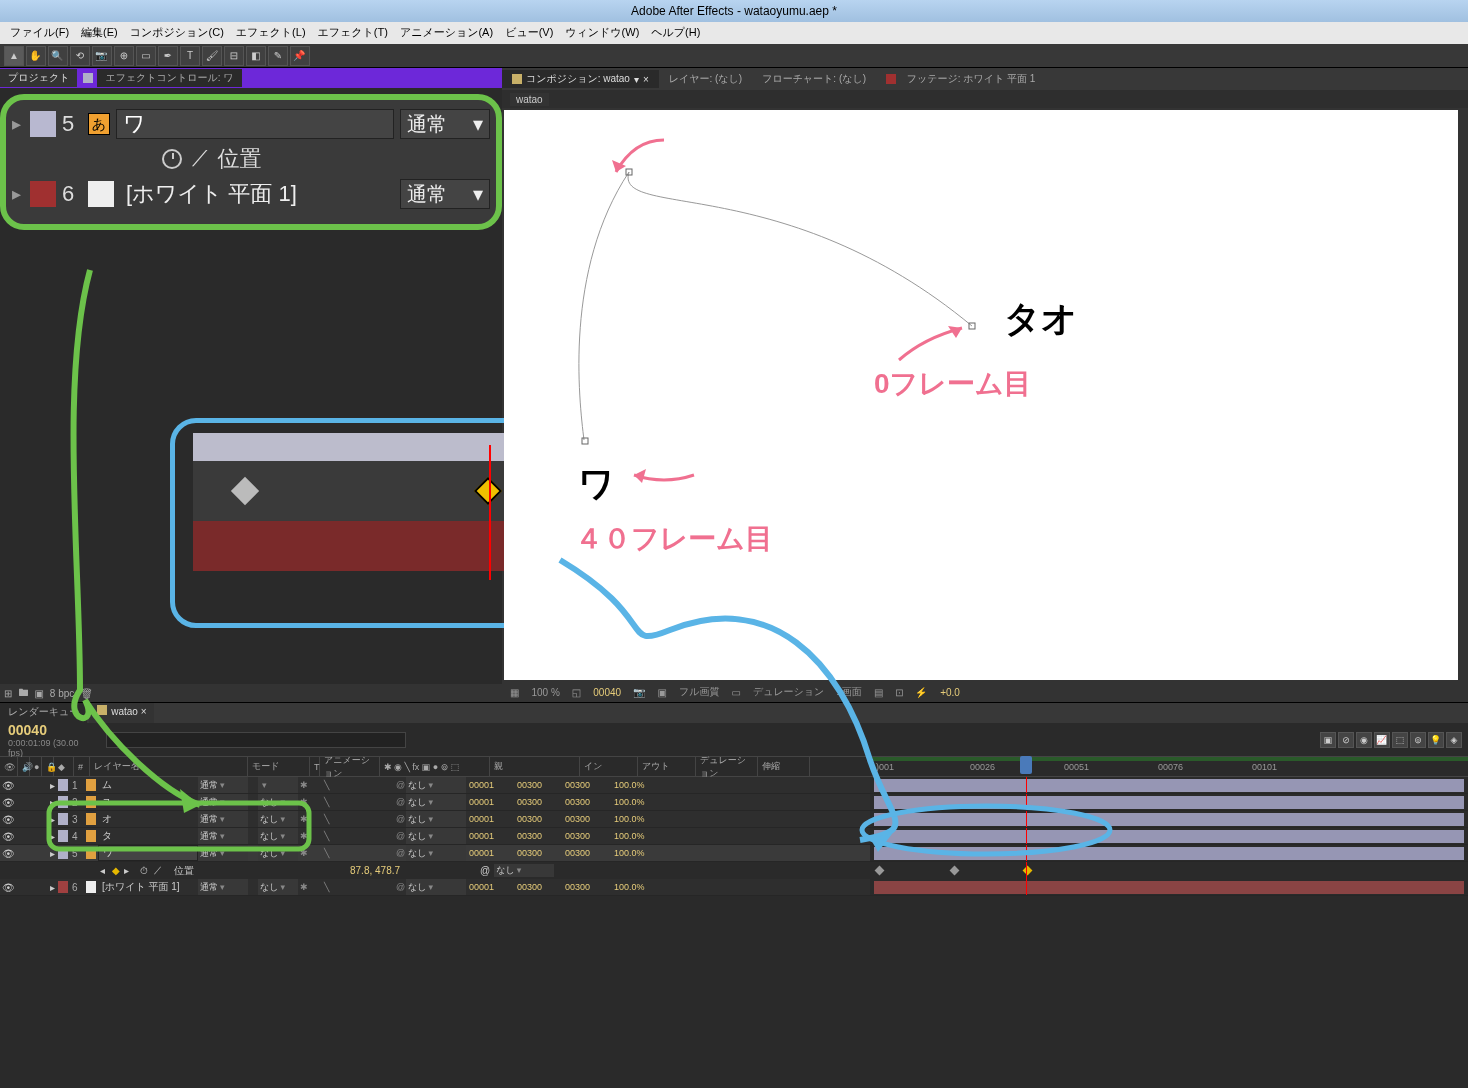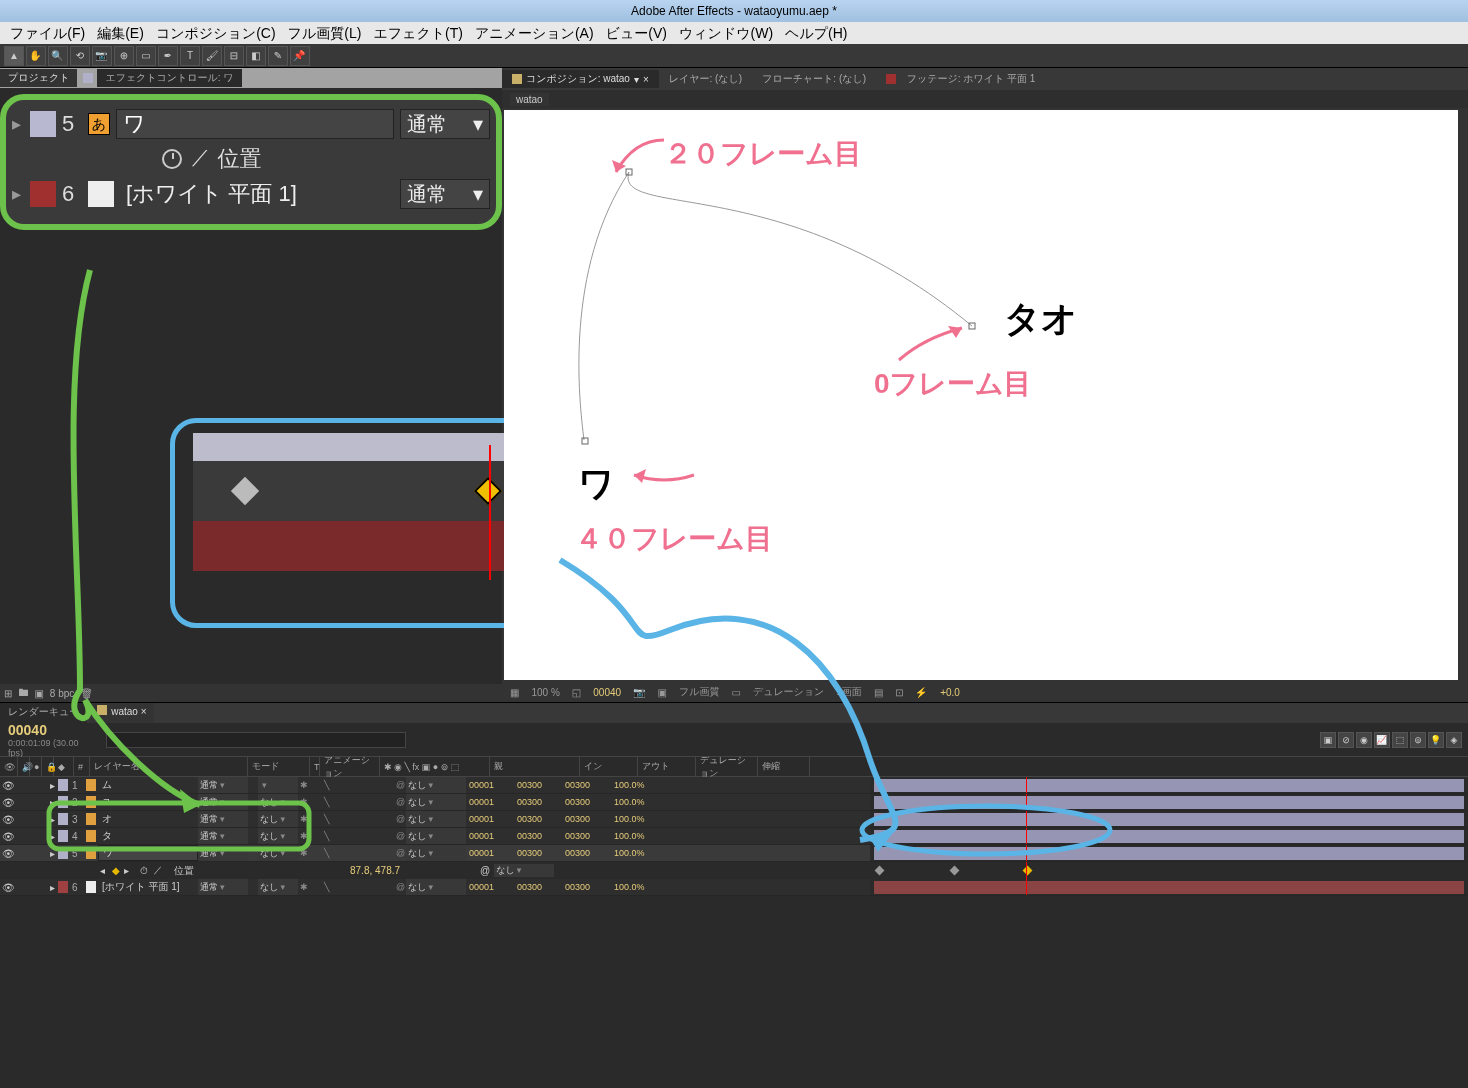--- a/index.html
+++ b/index.html
@@ -1,28 +1,28 @@
 <!DOCTYPE html>
 <html><head>
 <meta charset="utf-8">
 <style>
 * { margin: 0; padding: 0; box-sizing: border-box; font-family: 'Meiryo', 'MS Gothic', sans-serif; }
 body { background: #2a2a2a; color: #ccc; font-size: 11px; overflow: hidden; width: 1468px; height: 1088px; position: relative; }
 
 .titlebar { background: linear-gradient(#b8d4f0, #a0c0e0); height: 22px; text-align: center; line-height: 22px; color: #000; font-size: 12px; }
 .menubar { background: #e8e8e8; height: 22px; display: flex; padding: 0 4px; }
-.menubar span { padding: 3px 6px; color: #000; font-size: 14px; cursor: pointer; }
+.menubar span { padding: 3px 6px; color: #000; font-size: 11px; cursor: pointer; }
 
 .toolbar { background: #383838; height: 24px; display: flex; align-items: center; padding: 0 4px; gap: 2px; border-bottom: 1px solid #000; }
 .tool-btn { width: 20px; height: 20px; background: #404040; border: 1px solid #555; display: inline-flex; align-items: center; justify-content: center; color: #ccc; font-size: 10px; }
 .tool-btn.sel { background: #5a5a5a; }
 
 .main-area { display: flex; height: 634px; }
 .left-panel { width: 502px; background: #2a2a2a; display: flex; flex-direction: column; position: relative; }
-.panel-tabs { background: #a3a3a3; height: 20px; display: flex; align-items: center; font-size: 10px; }
+.panel-tabs { background: #6d28d9; height: 20px; display: flex; align-items: center; font-size: 10px; }
 .panel-tab { padding: 2px 8px; background: #2a2a2a; color: #aaa; margin-right: 2px; }
 .panel-tab.active { background: #333; color: #ddd; }
 
 .comp-info { display: flex; padding: 4px; gap: 6px; background: #2a2a2a; }
 .comp-thumb { width: 76px; height: 44px; background: #fff; border: 1px solid #000; }
 .comp-meta { font-size: 10px; color: #aaa; line-height: 14px; }
 .comp-name { color: #e6cc7a; }
 
 .layer-panel-top { background: #3a3a3a; margin-top: 6px; position: relative; border: 6px solid #6cc24a; border-radius: 24px; padding: 4px 6px 10px; }
 .lp-row { display: flex; align-items: center; height: 40px; gap: 6px; }
@@ -114,21 +114,21 @@
 <body>
 
 <div class="titlebar">
   <span>Adobe After Effects - wataoyumu.aep *</span>
 </div>
 
 <div class="menubar">
   <span>ファイル(F)</span>
   <span>編集(E)</span>
   <span>コンポジション(C)</span>
-  <span>フル画質(L)</span>
+  <span>エフェクト(L)</span>
   <span>エフェクト(T)</span>
   <span>アニメーション(A)</span>
   <span>ビュー(V)</span>
   <span>ウィンドウ(W)</span>
   <span>ヘルプ(H)</span>
 </div>
 
 <div class="toolbar">
   <div class="tool-btn sel">▲</div>
   <div class="tool-btn">✋</div>
@@ -222,21 +222,20 @@
         <span>watao</span>
       </div>
     <div class="canvas">
       <svg width="100%" height="100%" style="position:absolute">
         <path d="M 468 216 C 280 60 110 110 125 62" stroke="#999" fill="none" stroke-width="1"></path>
         <path d="M 125 62 C 60 160 75 290 80 330" stroke="#999" fill="none" stroke-width="1"></path>
         <rect x="122" y="59" width="6" height="6" fill="none" stroke="#666"></rect>
         <rect x="465" y="213" width="6" height="6" fill="none" stroke="#666"></rect>
         <rect x="78" y="328" width="6" height="6" fill="none" stroke="#666"></rect>
       </svg>
-      <div class="pink-label" style="left:160px;top:25px">２０フレーム目</div>
       <div class="pink-label" style="left:370px;top:255px">0フレーム目</div>
       <div class="pink-label" style="left:71px;top:410px">４０フレーム目</div>
       <div class="canvas-text" style="left:500px;top:185px">タオ</div>
       <div class="canvas-text" style="left:74px;top:350px">ワ</div>
 
       <svg class="pink-arrow" style="left:100px;top:20px" width="70" height="50">
           <path d="M60 10 Q 30 10 12 42" stroke="#f07090" fill="none" stroke-width="3"></path>
           <path d="M12 42 l-4 -12 l14 6 z" fill="#f07090"></path>
         </svg>
       <svg class="pink-arrow" style="left:390px;top:210px" width="80" height="50">
@@ -302,20 +301,29 @@
       <div class="rheader-cell" style="width:62px">モード</div>
       <div class="rheader-cell" style="width:10px">T</div>
       <div class="rheader-cell" style="width:60px">アニメーション</div>
       <div class="rheader-cell" style="width:110px">✱ ◉ ╲ fx ▣ ● ⊚ ⬚</div>
       <div class="rheader-cell" style="width:90px">親</div>
       <div class="rheader-cell" style="width:58px">イン</div>
       <div class="rheader-cell" style="width:58px">アウト</div>
       <div class="rheader-cell" style="width:62px">デュレーション</div>
       <div class="rheader-cell" style="width:52px">伸縮</div>
     </div>
+    <div class="ruler-right">
+      <div style="position:absolute;left:0;right:0;top:0;height:4px;background:#2a5a2a"></div>
+      <span class="ruler-tick" style="left:6px">)001</span>
+      <span class="ruler-tick" style="left:100px">00026</span>
+      <span class="ruler-tick" style="left:194px">00051</span>
+      <span class="ruler-tick" style="left:288px">00076</span>
+      <span class="ruler-tick" style="left:382px">00101</span>
+      <div style="position:absolute;left:150px;top:-1px;width:12px;height:18px;background:#4a7aba;border-radius:2px"></div>
+    </div>
   </div>
 
   <div id="layer-rows">
       <div class="layer-row">
         <div class="lr-left">
           <div class="lr-cell eye">👁</div>
           <div class="lr-cell" style="width:12px"></div>
           <div class="lr-cell" style="width:12px"></div>
           <div class="lr-cell" style="width:12px"></div>
           <div class="lr-cell" style="width:8px">▸</div>

